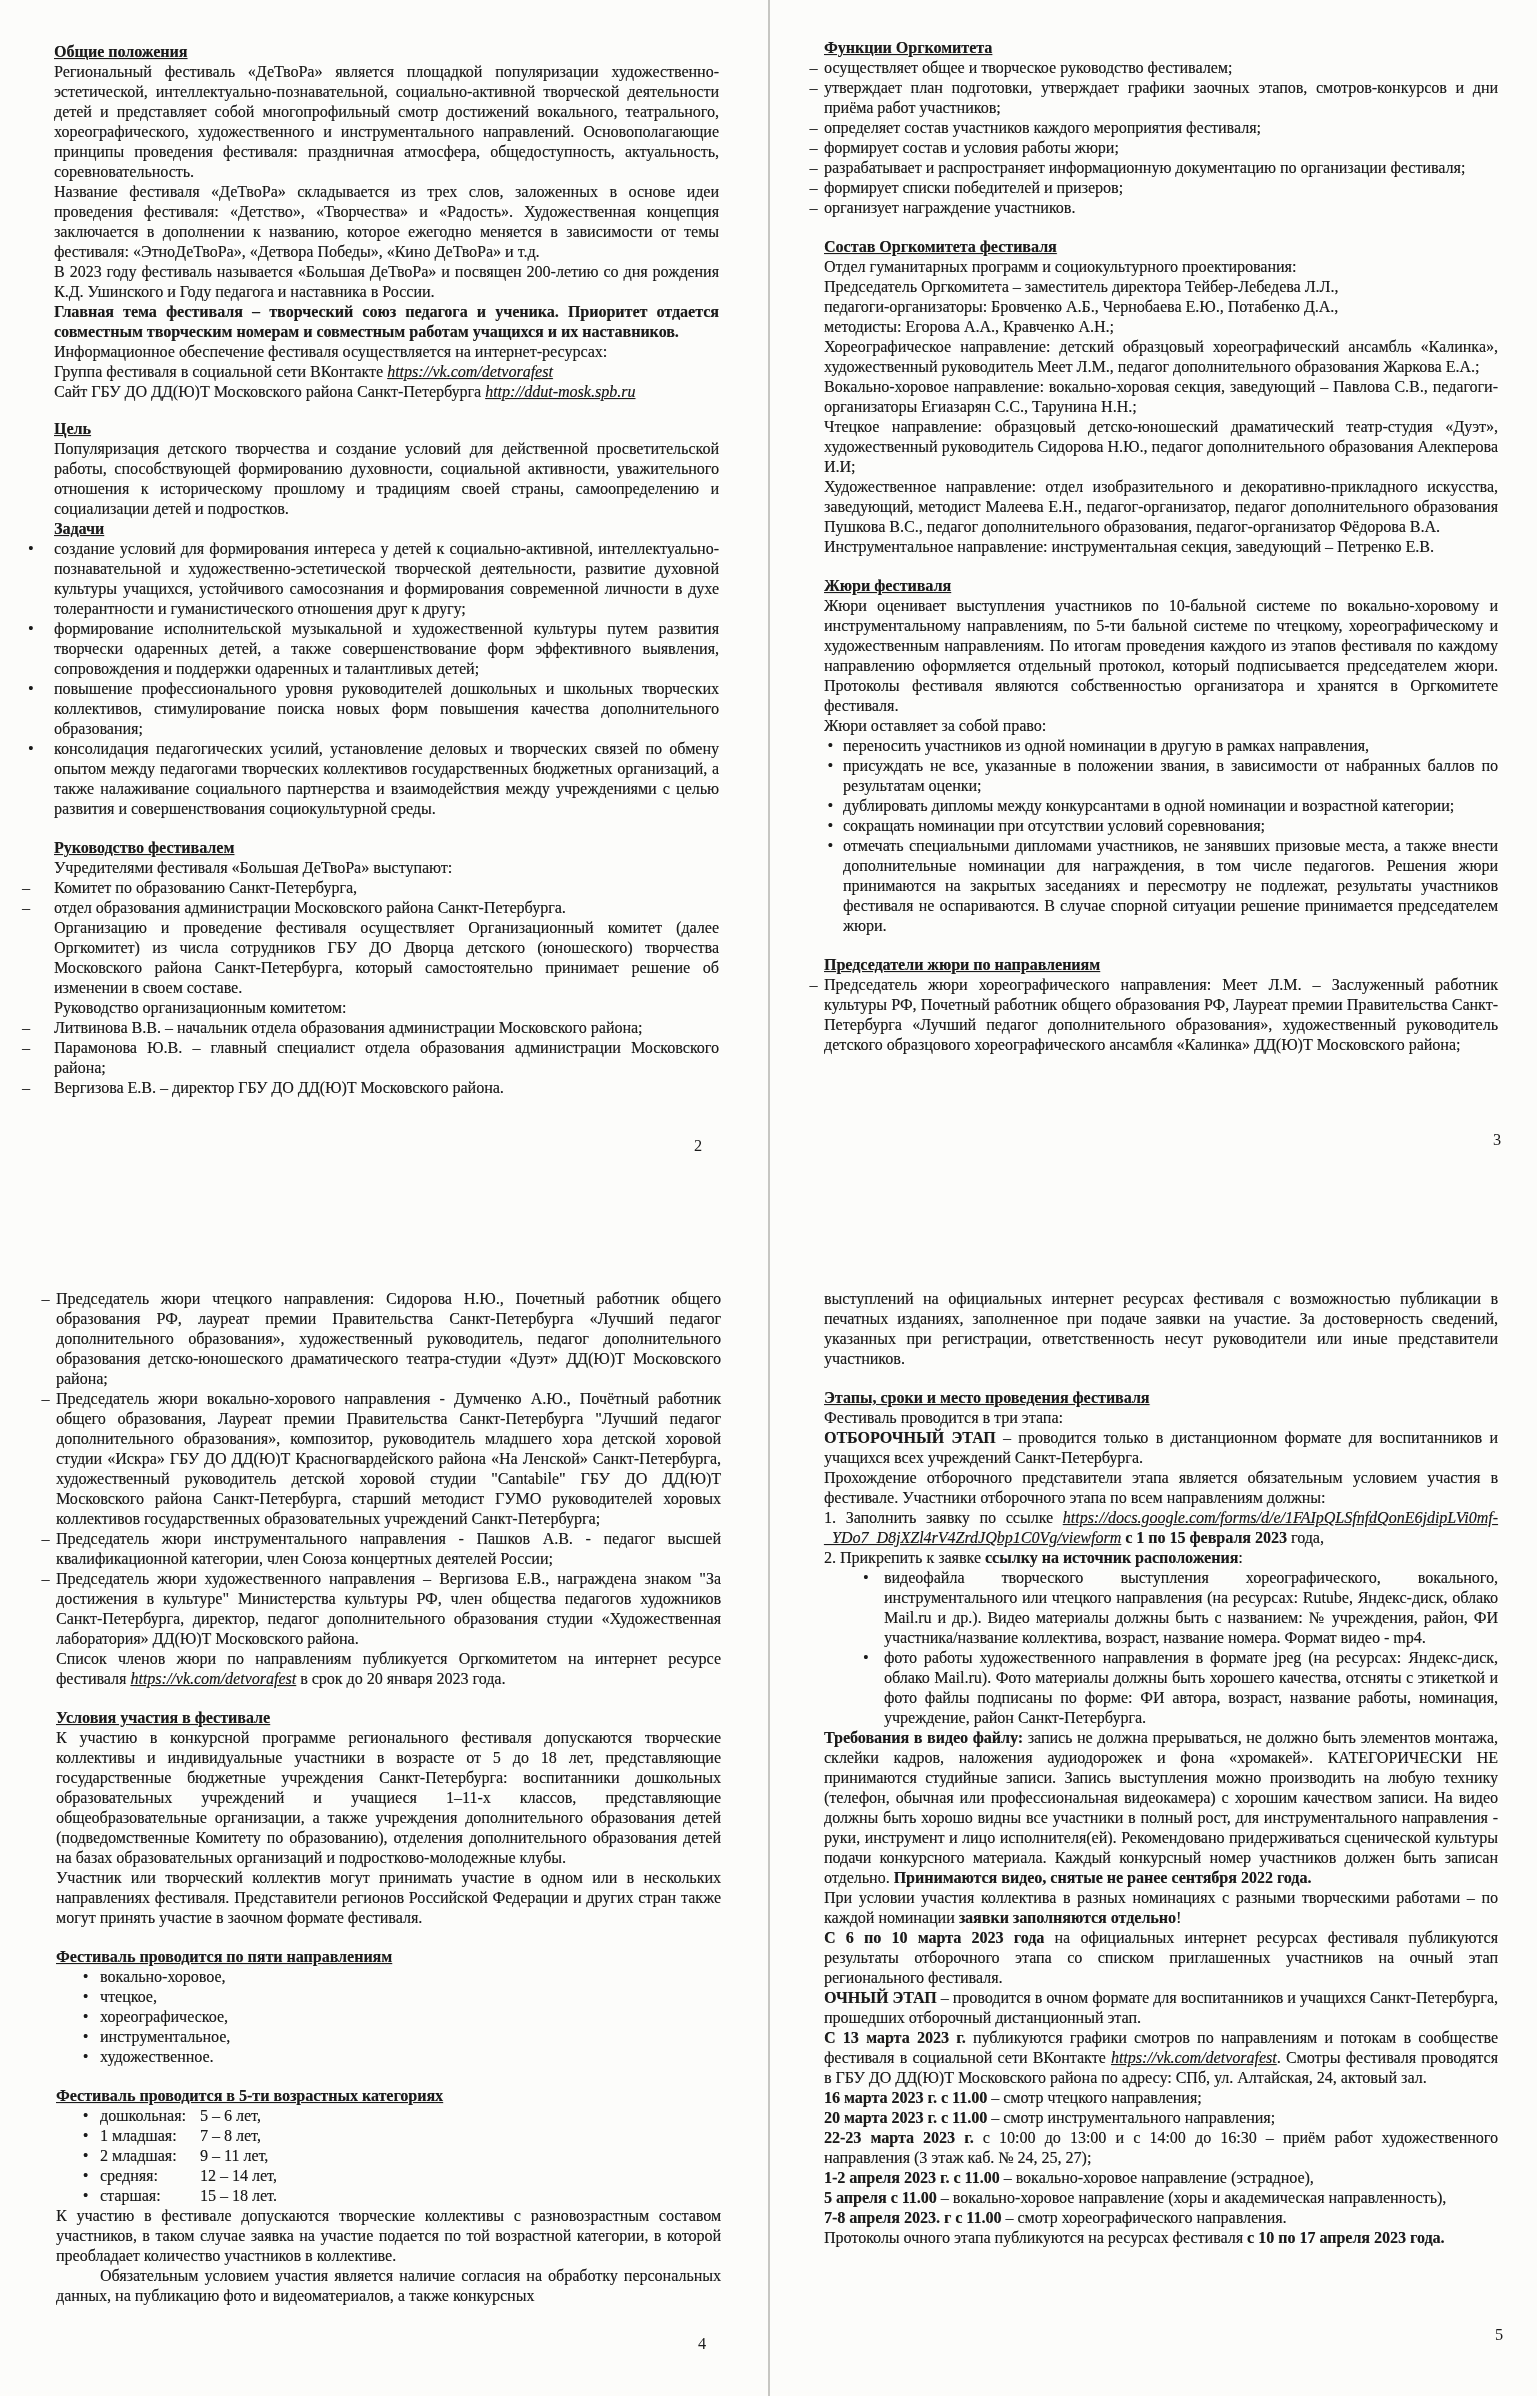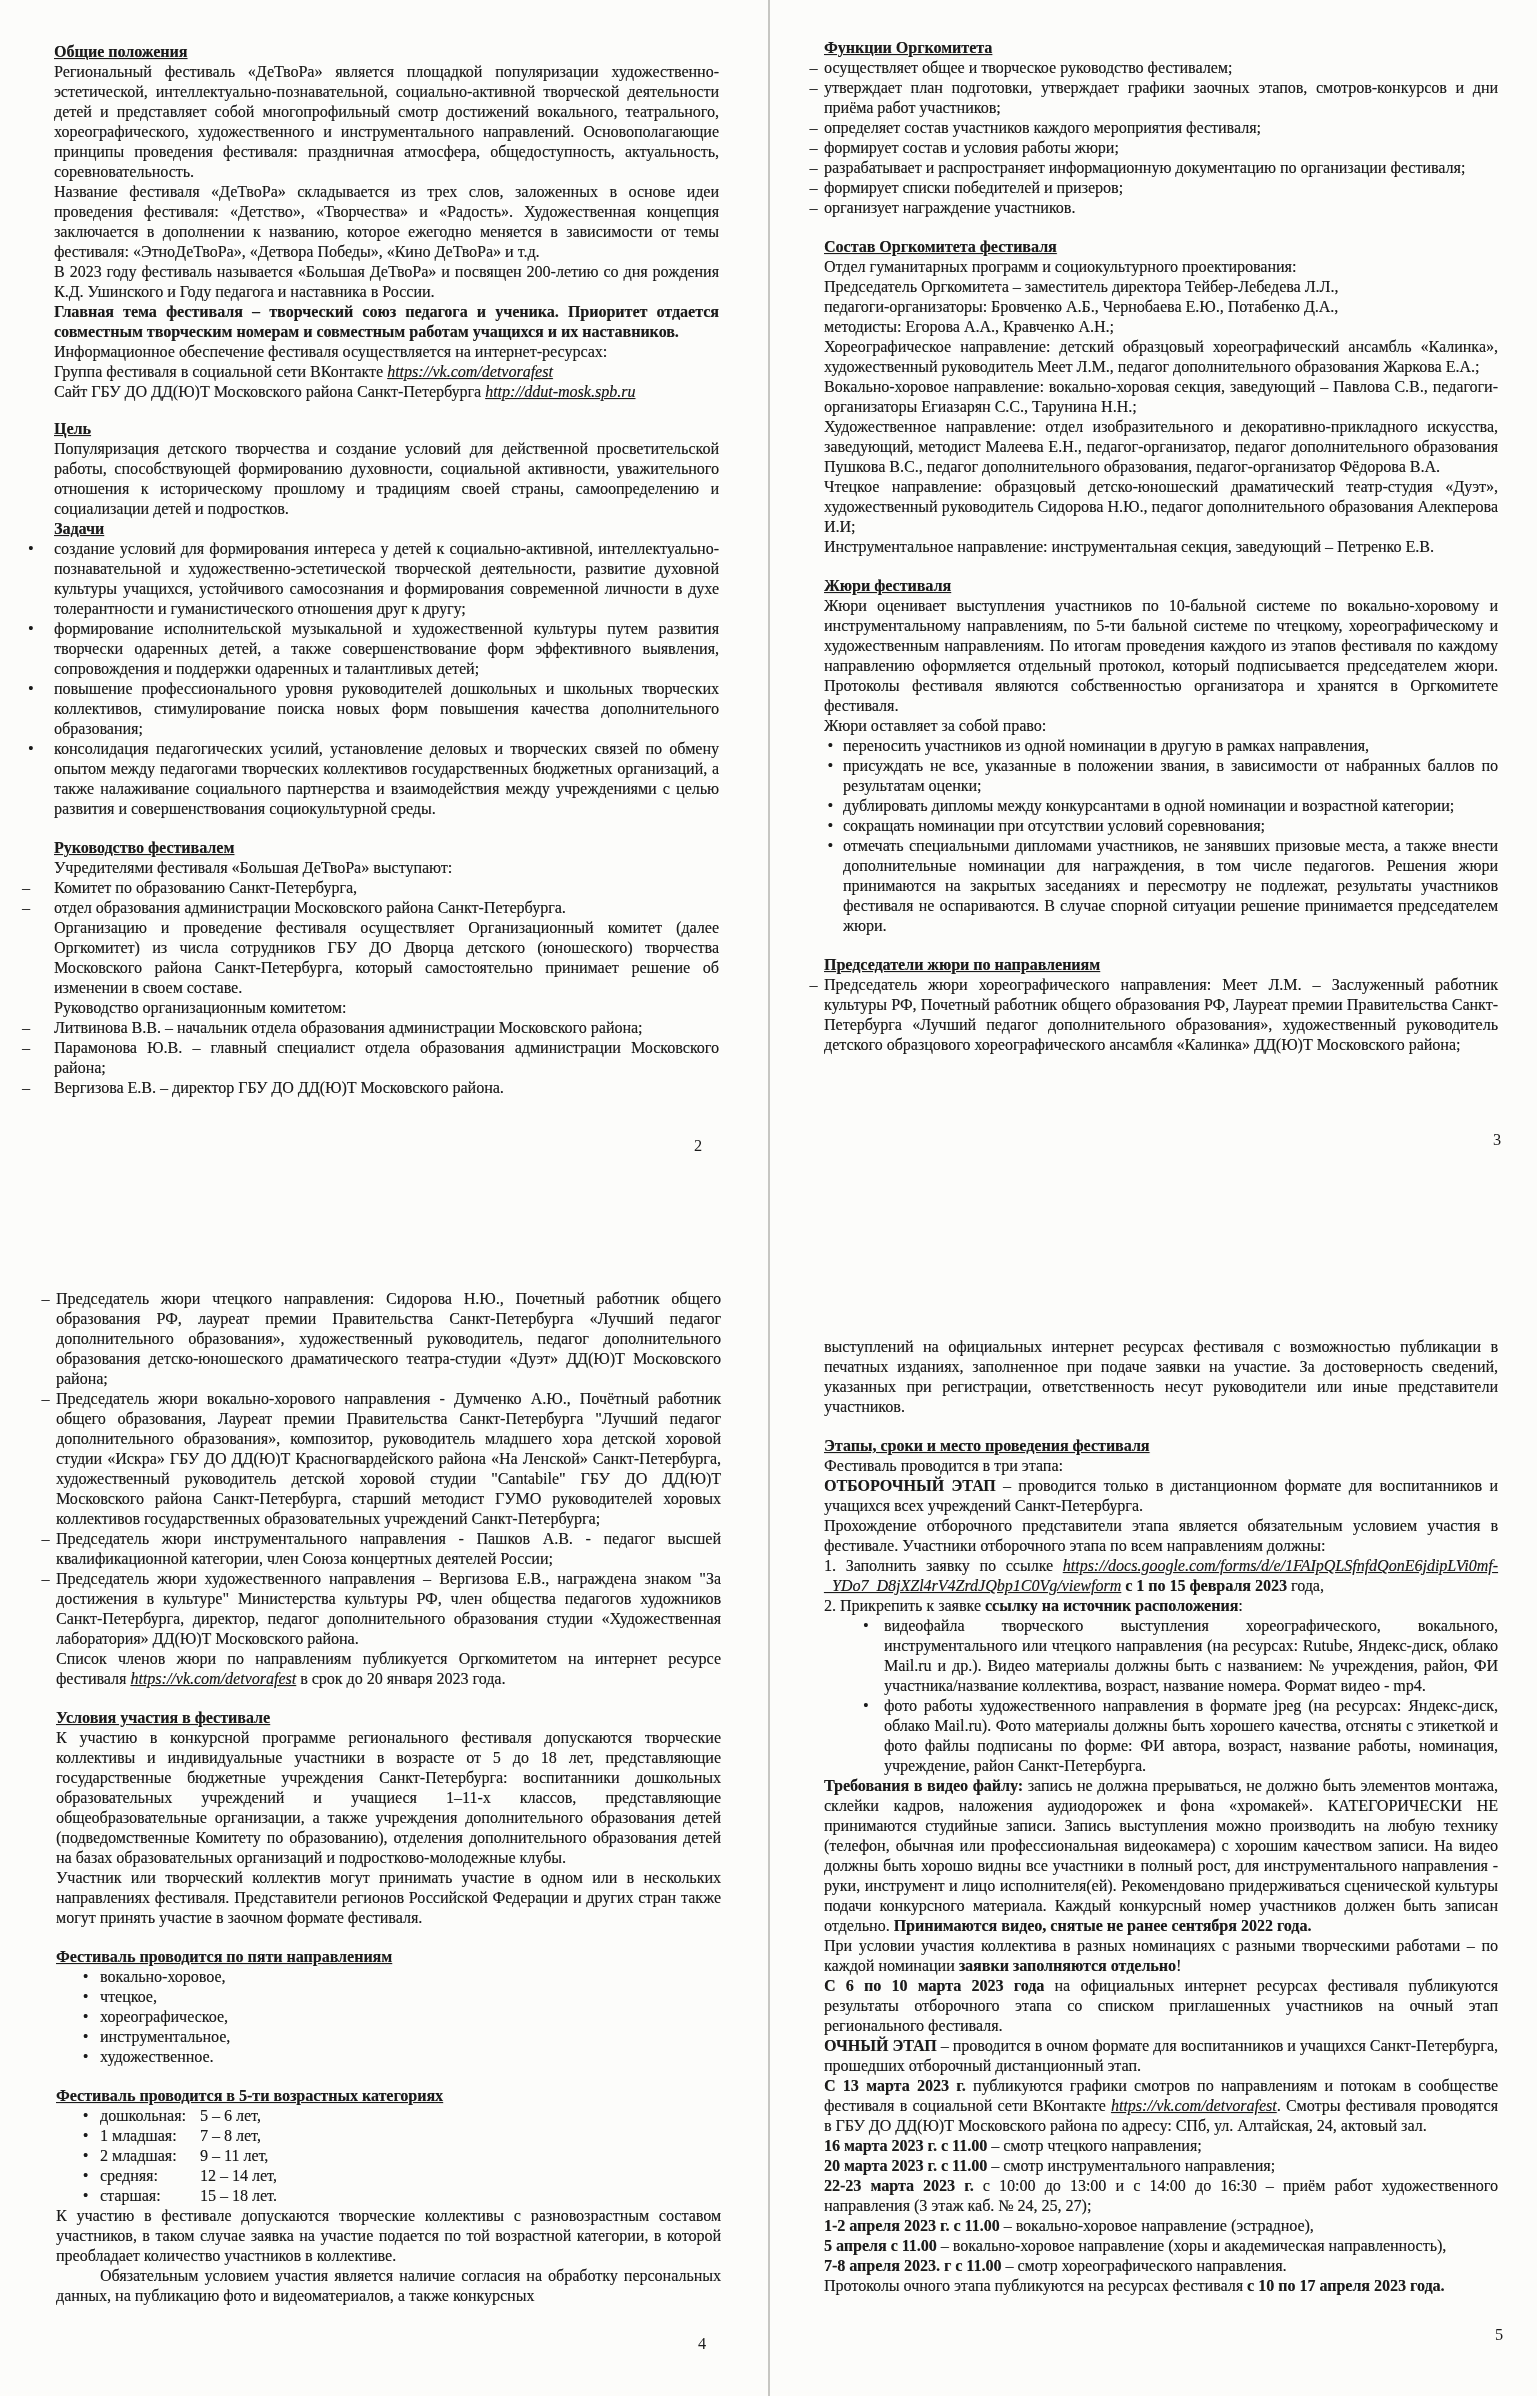--- a/index.html
+++ b/index.html
@@ -8,21 +8,21 @@
     background:#fcfcfa;
     font-family:"Liberation Serif","DejaVu Serif",serif;
     color:#1b1b1b;
   }
   .divider{position:absolute;left:768px;top:0;width:1.9px;height:2397px;background:#c6c6c2;}
   .page{position:absolute;font-size:16px;line-height:20px;text-align:justify;
         text-shadow:0.2px 0.2px 0.4px rgba(45,45,45,.55);}
   #p2{left:54px;top:42px;width:665px;}
   #p3{left:824px;top:38px;width:674px;}
   #p4{left:56px;top:1289px;width:665px;}
-  #p5{left:824px;top:1289px;width:674px;margin-top:48px;}
+  #p5{left:824px;top:1289px;width:674px;}
   .page p{margin:0;}
   .head{font-weight:bold;text-decoration:underline;text-align:left;}
   .gap1{margin-top:19px;}
   .gap-half{margin-top:17px;}
   .bold{font-weight:bold;}
   .bold-u{font-weight:bold;}
   .link{text-decoration:underline;font-style:italic;}
   .wrap-any{overflow-wrap:anywhere;}
   
   .li{position:relative;}
@@ -95,22 +95,22 @@
   <div class="li dash3"><span class="mk">–</span><span>формирует списки победителей и призеров;</span></div>
   <div class="li dash3"><span class="mk">–</span><span>организует награждение участников.</span></div>
 
   <div class="head gap1">Состав Оргкомитета фестиваля</div>
   <p>Отдел гуманитарных программ и социокультурного проектирования:</p>
   <p>Председатель Оргкомитета – заместитель директора Тейбер-Лебедева Л.Л.,</p>
   <p>педагоги-организаторы: Бровченко А.Б., Чернобаева Е.Ю., Потабенко Д.А.,</p>
   <p>методисты: Егорова А.А., Кравченко А.Н.;</p>
   <p>Хореографическое направление: детский образцовый хореографический ансамбль «Калинка», художественный руководитель Меет Л.М., педагог дополнительного образования Жаркова Е.А.;</p>
   <p>Вокально-хоровое направление: вокально-хоровая секция, заведующий – Павлова С.В., педагоги-организаторы Егиазарян С.С., Тарунина Н.Н.;</p>
+  <p>Чтецкое направление: образцовый детско-юношеский драматический театр-студия «Дуэт», художественный руководитель Сидорова Н.Ю., педагог дополнительного образования Алекперова И.И;</p>
   <p>Художественное направление: отдел изобразительного и декоративно-прикладного искусства, заведующий, методист Малеева Е.Н., педагог-организатор, педагог дополнительного образования Пушкова В.С., педагог дополнительного образования, педагог-организатор Фёдорова В.А.</p>
-  <p>Чтецкое направление: образцовый детско-юношеский драматический театр-студия «Дуэт», художественный руководитель Сидорова Н.Ю., педагог дополнительного образования Алекперова И.И;</p>
   <p>Инструментальное направление: инструментальная секция, заведующий – Петренко Е.В.</p>
 
   <div class="head gap1">Жюри фестиваля</div>
   <p>Жюри оценивает выступления участников по 10-бальной системе по вокально-хоровому и инструментальному направлениям, по 5-ти бальной системе по чтецкому, хореографическому и художественным направлениям. По итогам проведения каждого из этапов фестиваля по каждому направлению оформляется отдельный протокол, который подписывается председателем жюри. Протоколы фестиваля являются собственностью организатора и хранятся в Оргкомитете фестиваля.</p>
   <p>Жюри оставляет за собой право:</p>
   <div class="rights">
     <div class="li dot3"><span class="mk">•</span><span>переносить участников из одной номинации в другую в рамках направления,</span></div>
     <div class="li dot3"><span class="mk">•</span><span>присуждать не все, указанные в положении звания, в зависимости от набранных баллов по результатам оценки;</span></div>
     <div class="li dot3"><span class="mk">•</span><span>дублировать дипломы между конкурсантами в одной номинации и возрастной категории;</span></div>
     <div class="li dot3"><span class="mk">•</span><span>сокращать номинации при отсутствии условий соревнования;</span></div>

